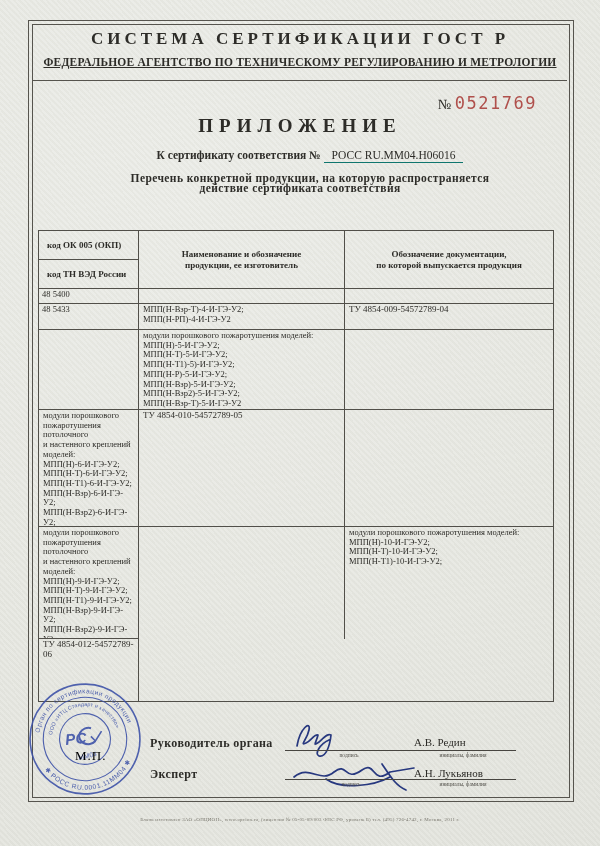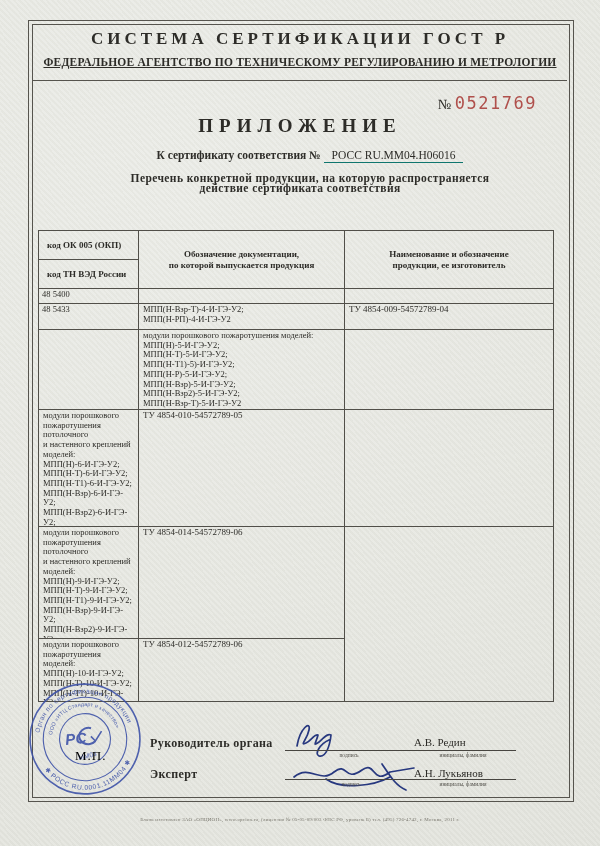--- a/index.html
+++ b/index.html
@@ -96,24 +96,24 @@
 </div>
 
 <div class="abs center purpose1">Перечень конкретной продукции,  на которую распространяется</div>
 <div class="abs center purpose2">действие сертификата соответствия</div>
 
 <div class="ptable">
   <div class="th th-col1">
     <div class="half">код ОК 005 (ОКП)</div>
     <div class="half">код ТН ВЭД России</div>
   </div>
+  <div class="th cell">Наименование и обозначение
+продукции, ее изготовитель</div>
   <div class="th cell">Обозначение документации,
 по которой выпускается продукция</div>
-  <div class="th cell">Наименование и обозначение
-продукции, ее изготовитель</div>
 
   <div class="cell cell-code">48 5400</div>
   <div class="cell"></div>
   <div class="cell cell-doc"></div>
 
   <div class="cell cell-code">48 5433</div>
   <div class="cell">МПП(Н-Взр-Т)-4-И-ГЭ-У2;
 МПП(Н-РП)-4-И-ГЭ-У2</div>
   <div class="cell cell-doc">ТУ 4854-009-54572789-04</div>
 
@@ -145,21 +145,20 @@
   <div class="cell">модули порошкового пожаротушения потолочного
 и настенного креплений моделей:
 МПП(Н)-9-И-ГЭ-У2;
 МПП(Н-Т)-9-И-ГЭ-У2;
 МПП(Н-Т1)-9-И-ГЭ-У2;
 МПП(Н-Взр)-9-И-ГЭ-У2;
 МПП(Н-Взр2)-9-И-ГЭ-У2;
 МПП(Н-Взр-Т)-9-И-ГЭ-У2;
 МПП(Н-РП)-9-И-ГЭ-У2;
 МПП(Н-РО)-9-И-ГЭ-У2</div>
-  <div class="cell cell-doc">ТУ 4854-014-54572789-06</div>
 
   <div class="cell cell-code"></div>
   <div class="cell">модули порошкового пожаротушения моделей:
 МПП(Н)-10-И-ГЭ-У2;
 МПП(Н-Т)-10-И-ГЭ-У2;
 МПП(Н-Т1)-10-И-ГЭ-У2;</div>
   <div class="cell cell-doc">ТУ 4854-012-54572789-06</div>
 </div>
 
 <svg class="abs stamp" viewBox="0 0 120 120">

